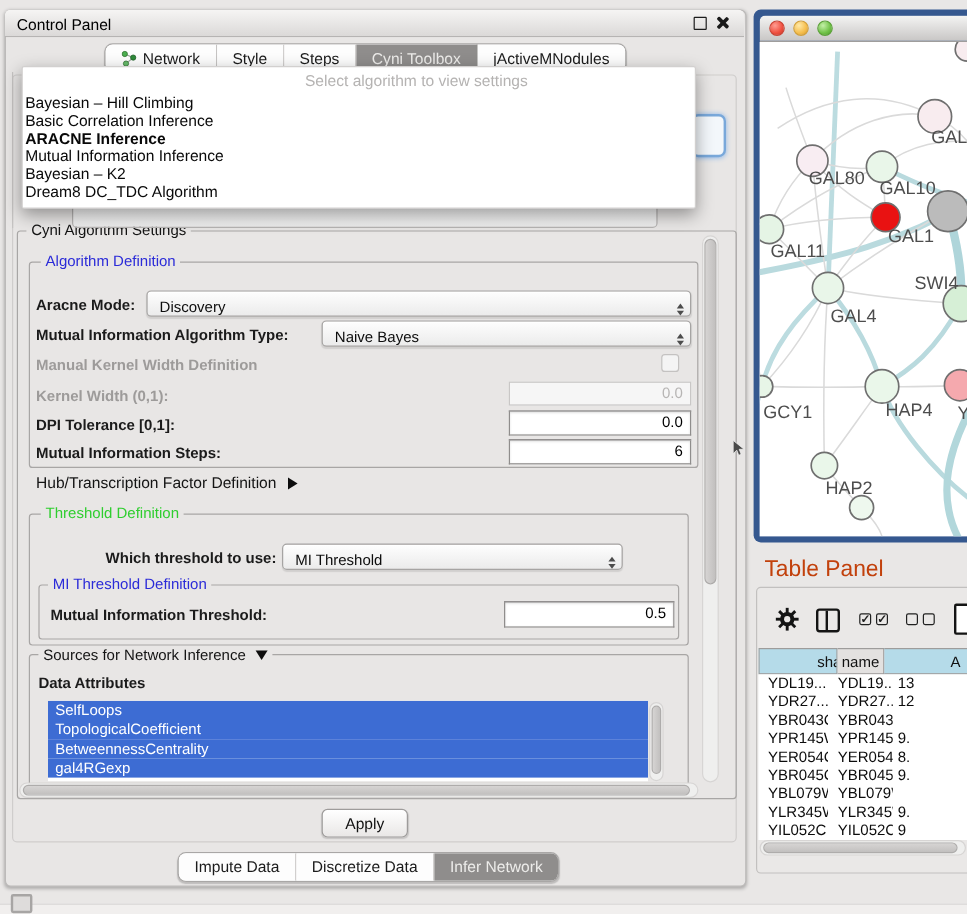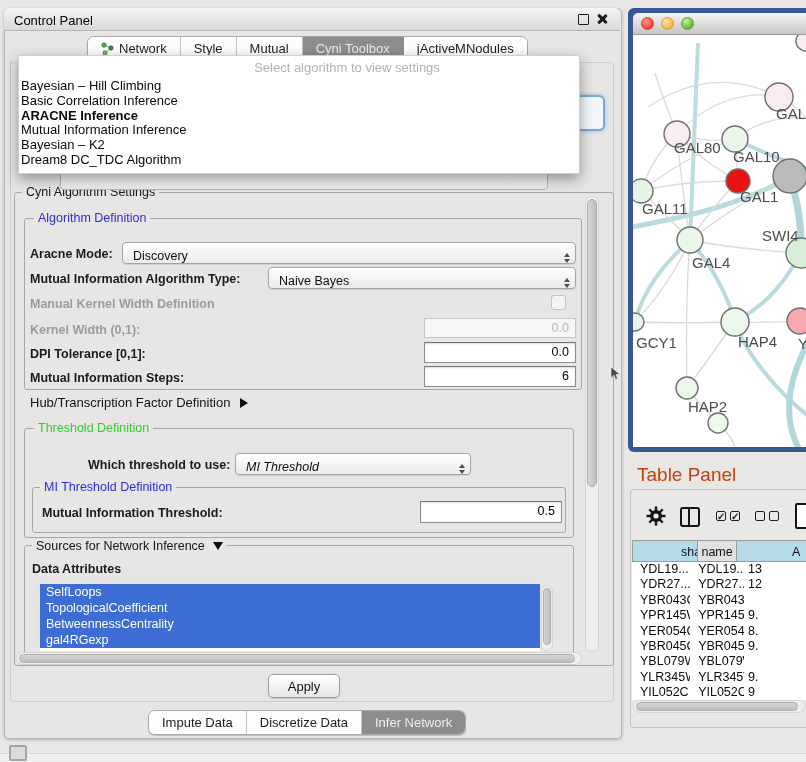--- a/index.html
+++ b/index.html
@@ -124,21 +124,21 @@
           <circle cx="10" cy="6" r="2.2" fill="#2e8b3a" stroke="#205c27" stroke-width="0.6"></circle>
           <circle cx="4" cy="11" r="2.2" fill="#66bb6a" stroke="#2e6b2e" stroke-width="0.6"></circle>
         </svg>
       </span>
       <span>Network</span>
     </div>
     <div class="seg">
       <span>Style</span>
     </div>
     <div class="seg">
-      <span>Mutual</span>
+      <span>Steps</span>
     </div>
     <div class="seg sel">
       <span>Cyni Toolbox</span>
     </div>
     <div class="seg">
       <span>jActiveMNodules</span>
     </div>
   </div>
 
 <div class="abs peek-vline"></div>
@@ -195,21 +195,21 @@
 
 <div class="abs" style="left:30px;top:395px;display:flex;align-items:center;gap:10px;">
   <span class="plain">Hub/Transcription Factor Definition</span>
   <span class="arrow-right"></span>
 </div>
 
 <div class="abs group" style="left:24px;top:428px;width:548px;height:108px;"></div>
 <div class="abs gtitle green" style="left:34px;top:422px;">Threshold Definition</div>
 
 <div class="abs lbl" style="left:88px;top:458px;">Which threshold to use:</div>
-<div class="abs combo" style="left:235px;top:453px;width:236px;height:22px;font-style:italic;">
+<div class="abs combo" style="left:235px;top:453px;width:284px;height:22px;">
   <span class="cv">MI Threshold</span>
   <span class="stepper">
       <span class="tri-up"></span>
       <span class="tri-dn"></span>
     </span>
 </div>
 
 <div class="abs group" style="left:32px;top:487px;width:532px;height:44px;"></div>
 <div class="abs gtitle blue" style="left:40px;top:481px;">MI Threshold Definition</div>
 <div class="abs lbl" style="left:42px;top:506px;text-align:center;">Mutual Information Threshold:</div>

